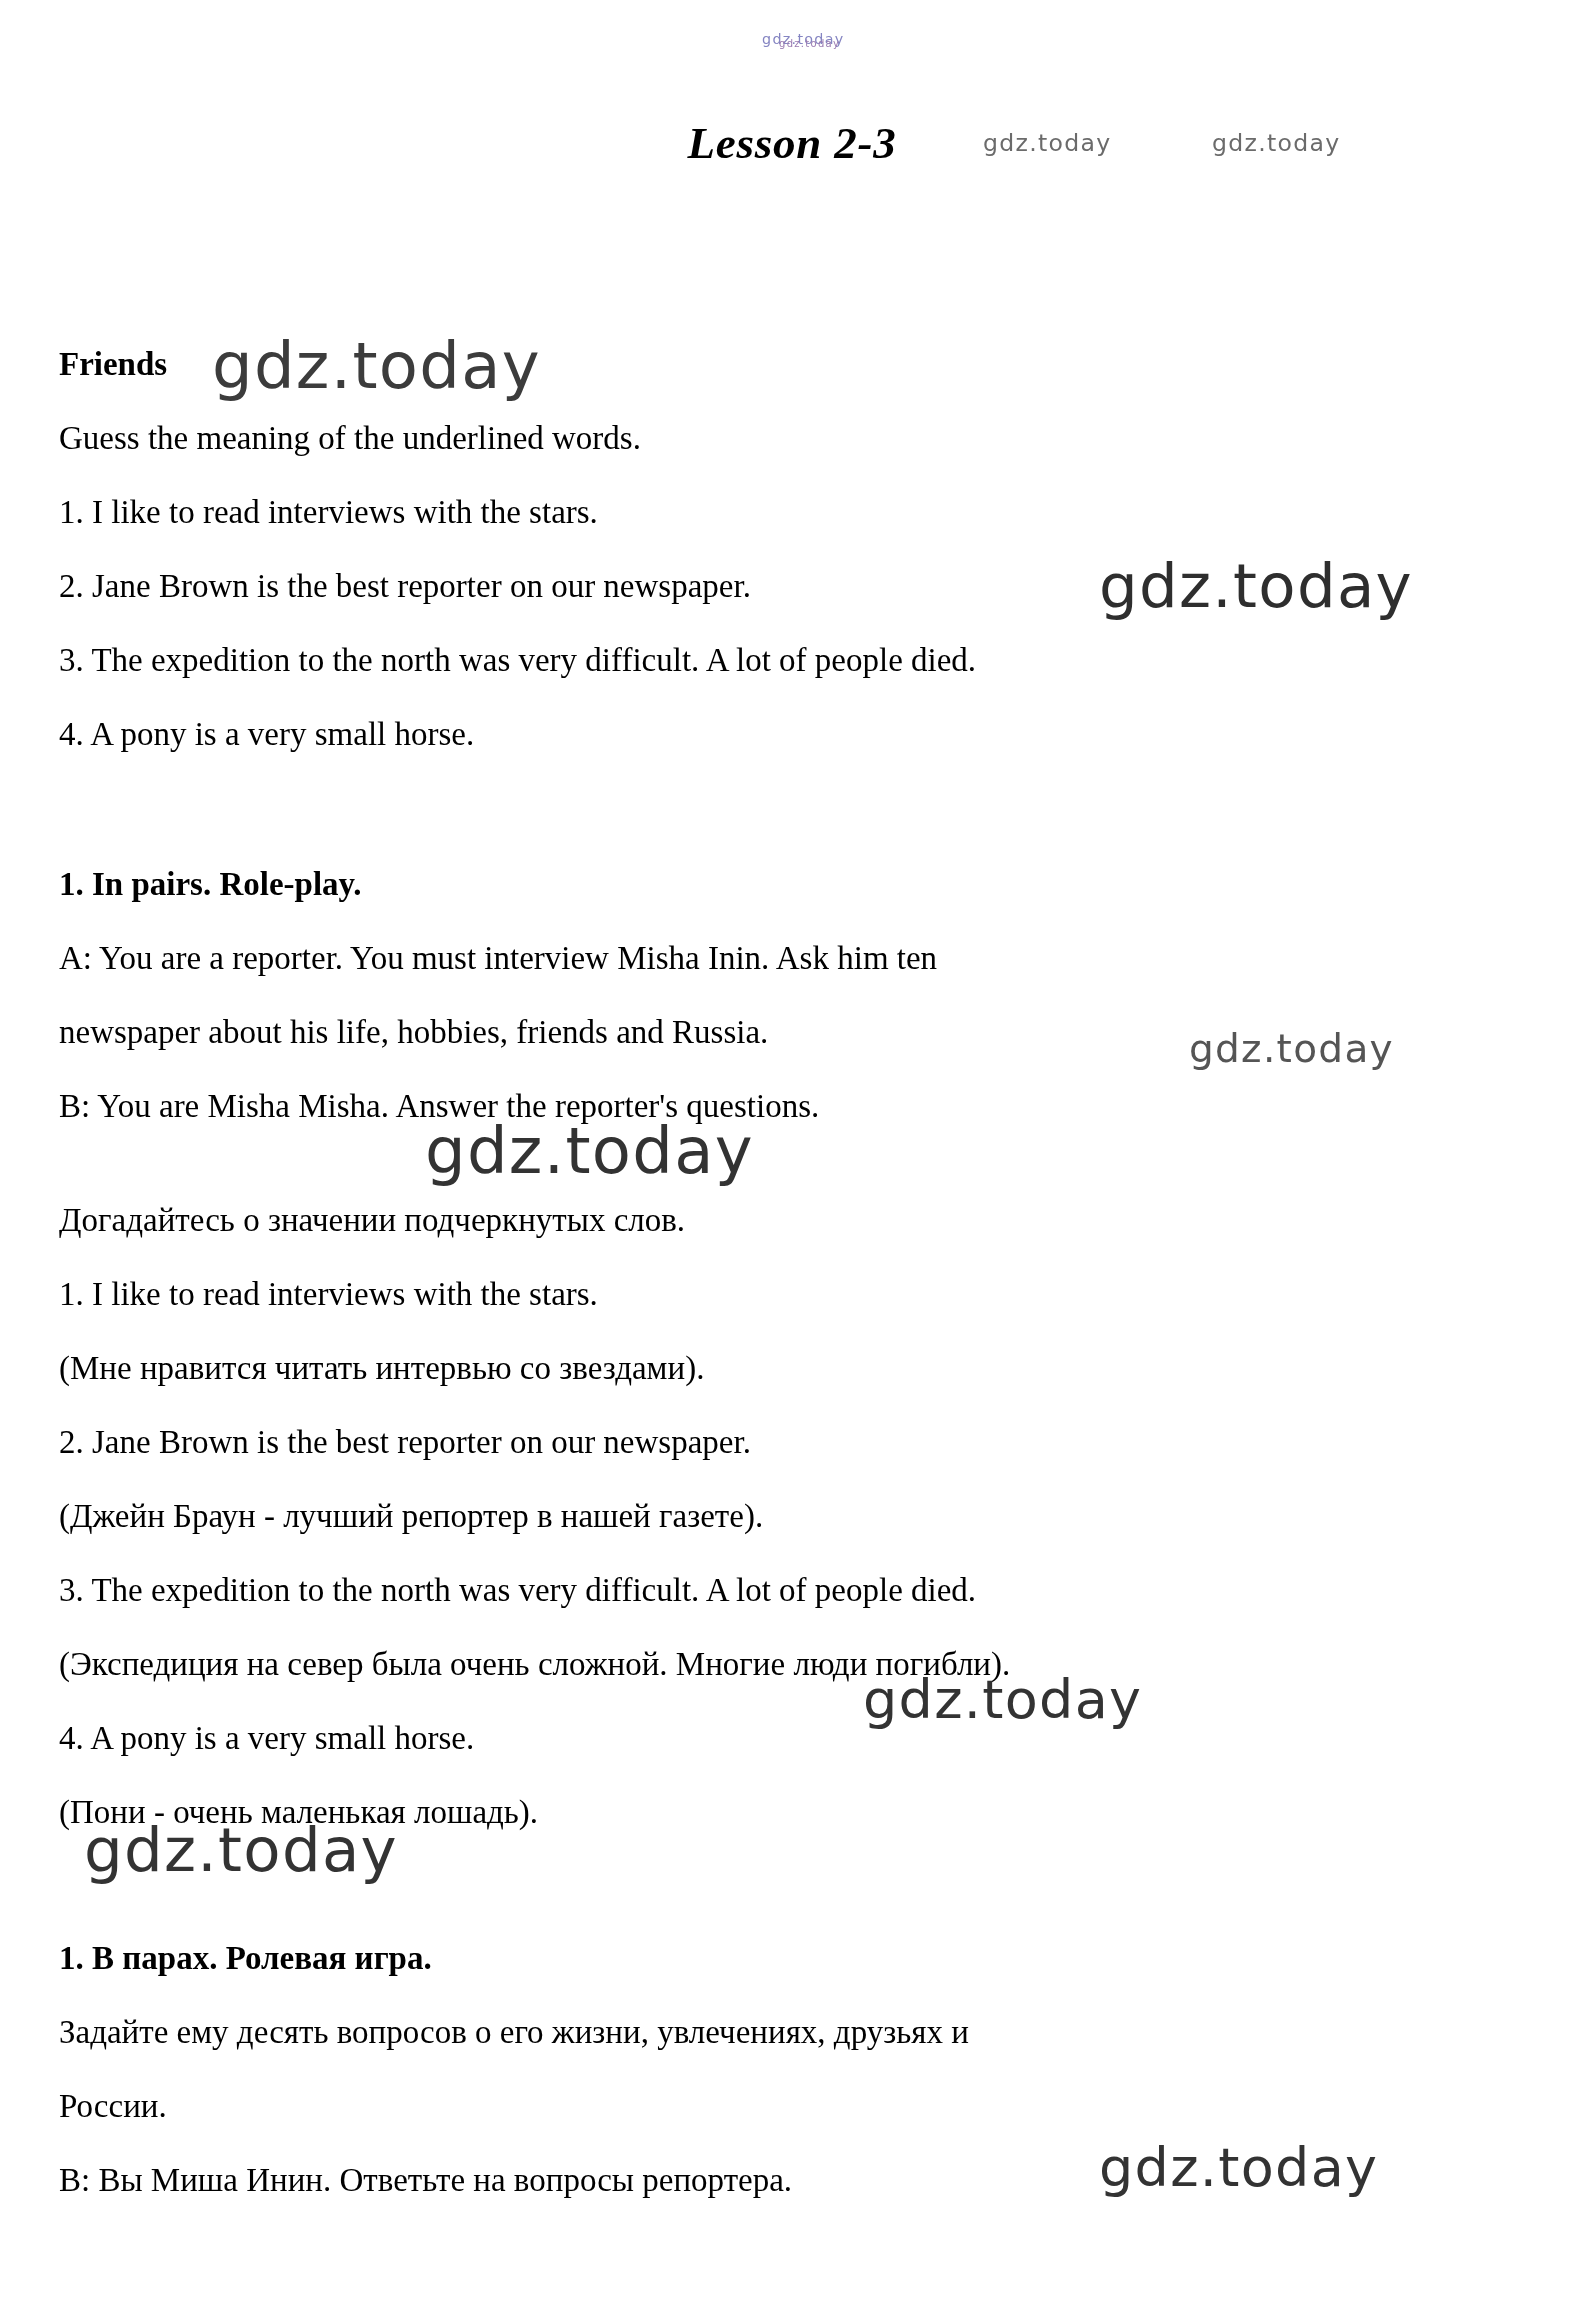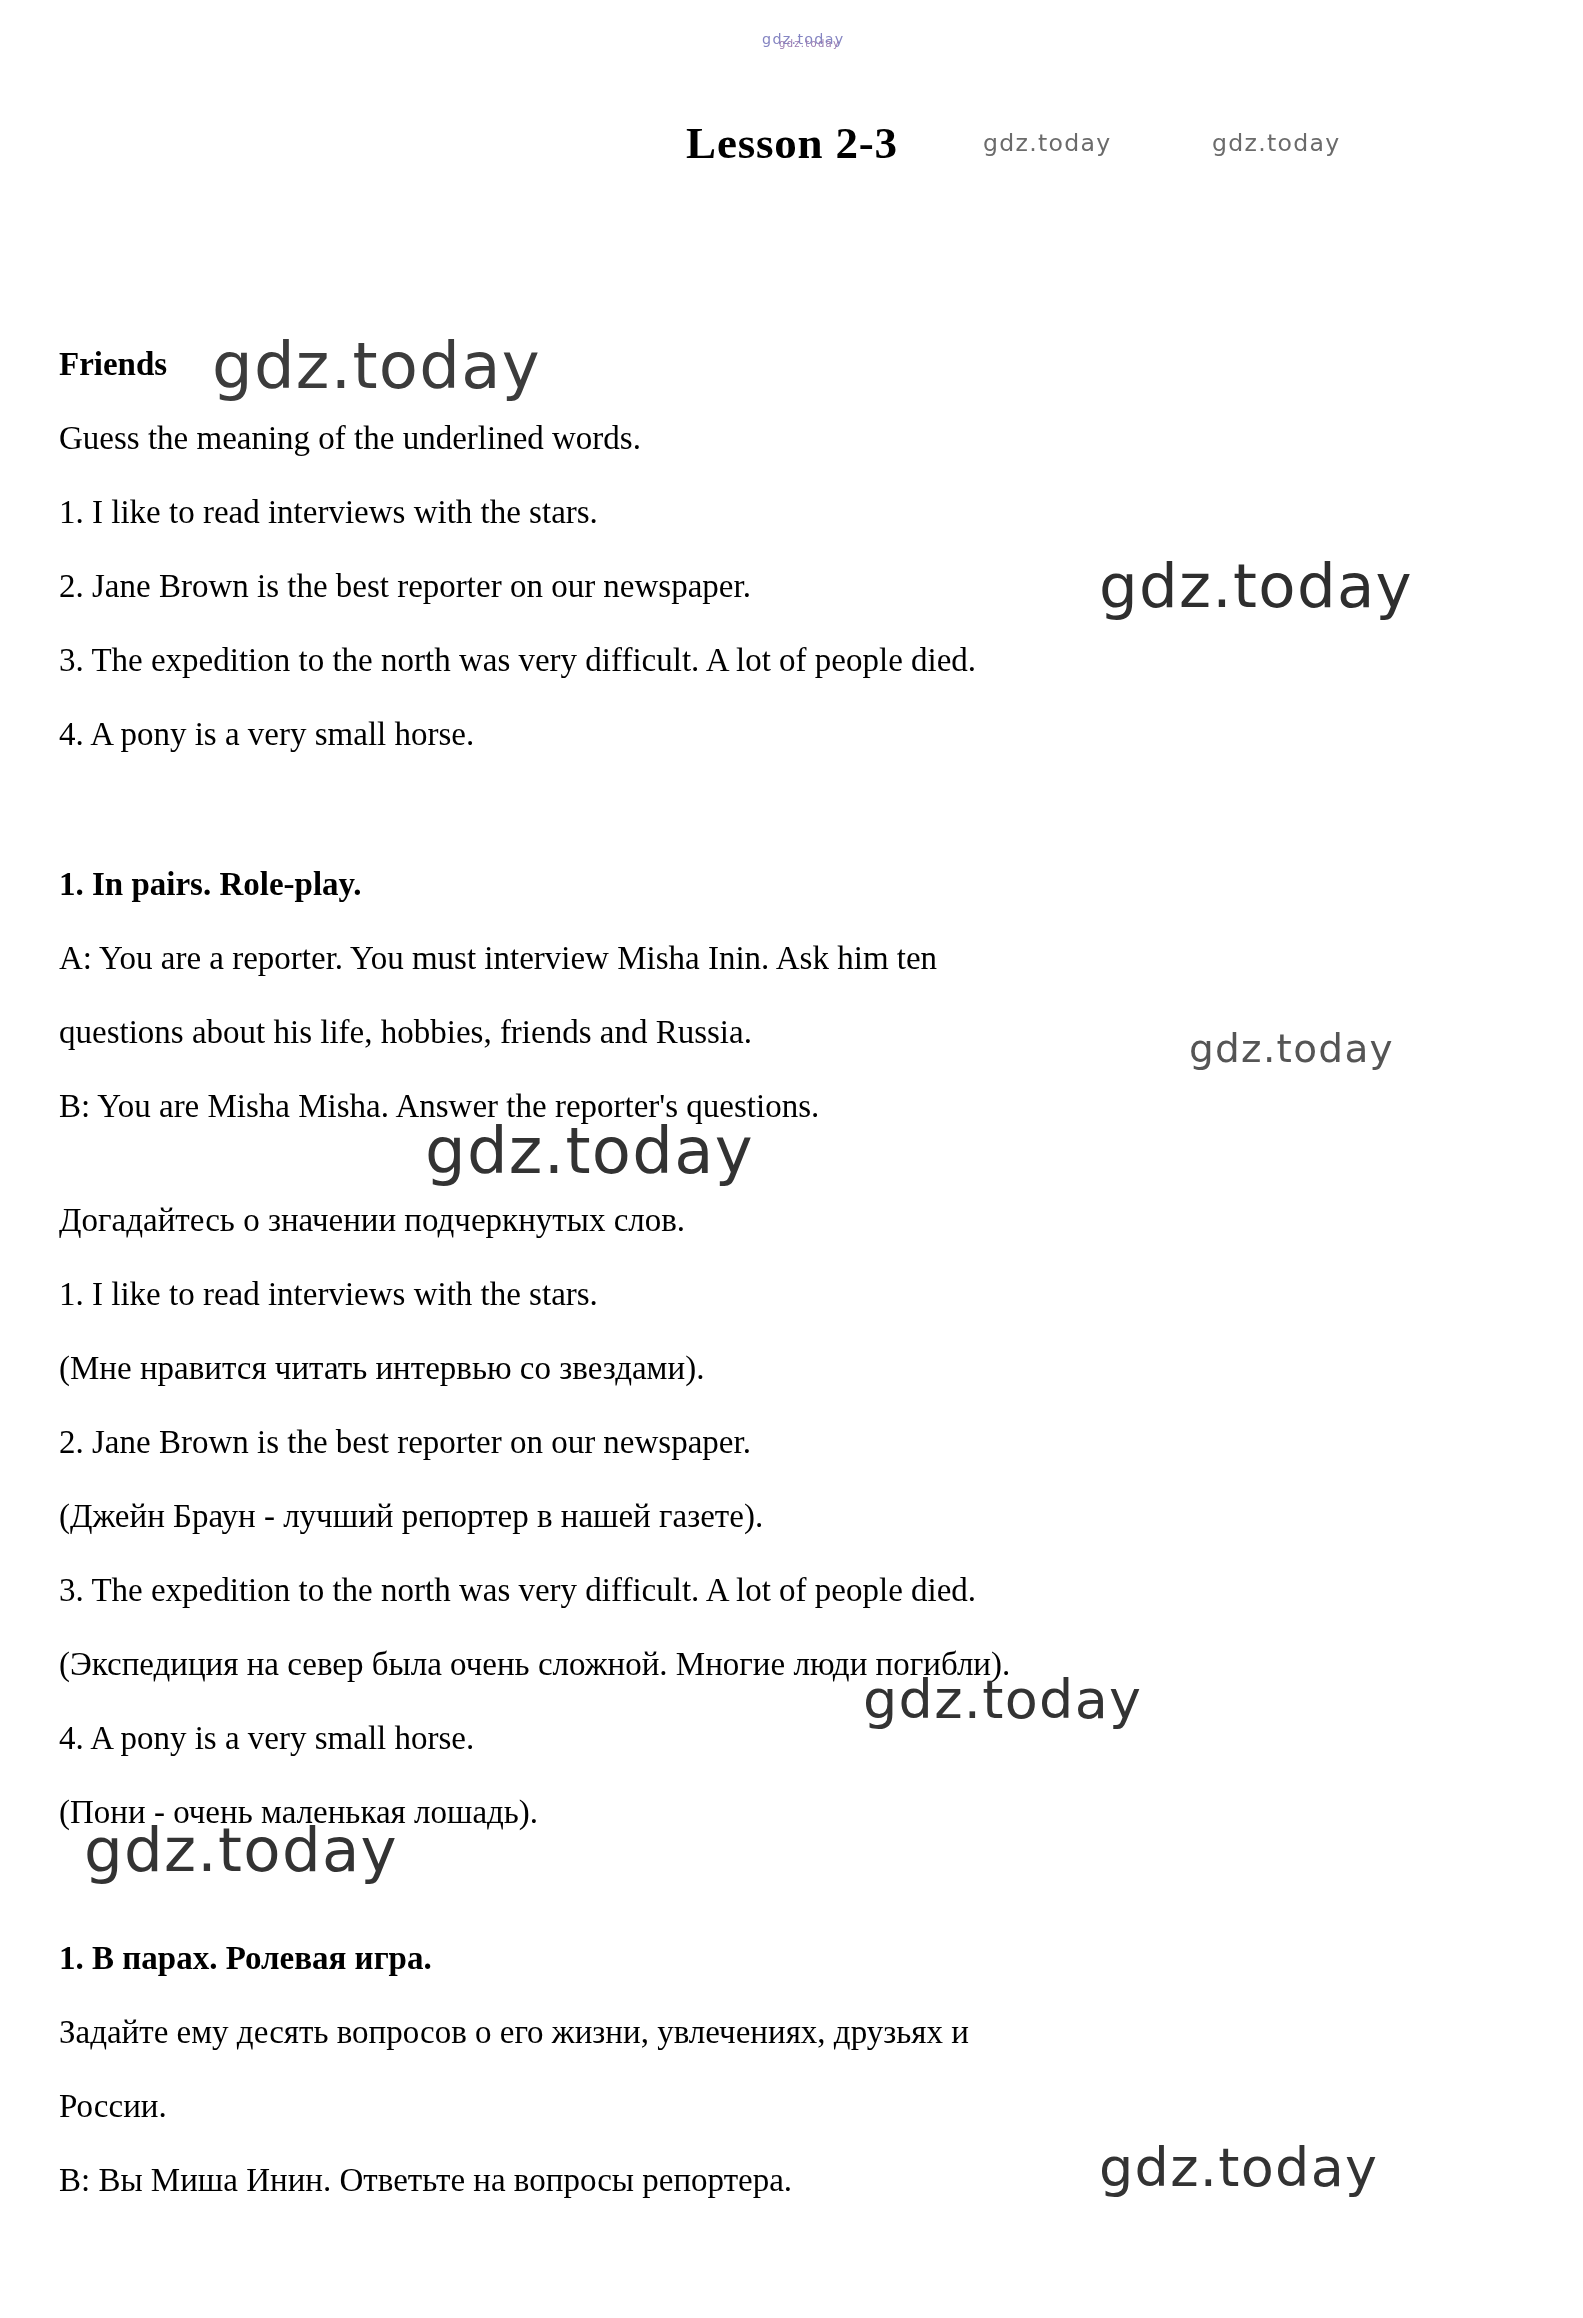--- a/index.html
+++ b/index.html
@@ -16,20 +16,21 @@
     position: absolute;
     inset: 0;
     margin-top: 26px;
   }
   .title-row {
     position: absolute;
     top: 91px;
     left: 0;
     width: 100%;
     text-align: center;
+    font-style: italic;
   }
   .page-title {
     font-size: 45px;
     font-weight: bold;
     letter-spacing: 0.8px;
   }
   .content {
     position: absolute;
     top: 0;
     left: 59px;
@@ -96,21 +97,21 @@
 
     <p class="line">1. I like to read interviews with the stars.</p>
     <p class="line">2. Jane Brown is the best reporter on our newspaper.</p>
     <p class="line">3. The expedition to the north was very difficult. A lot of people died.</p>
     <p class="line">4. A pony is a very small horse.</p>
 
     <div class="spacer-a"></div>
 
     <p class="line heading">1. In pairs. Role-play.</p>
     <p class="line">A: You are a reporter. You must interview Misha Inin. Ask him ten</p>
-    <p class="line">questions about his life, hobbies, friends and Russia.</p>
+    <p class="line">newspaper about his life, hobbies, friends and Russia.</p>
     <p class="line">B: You are Misha Misha. Answer the reporter's questions.</p>
 
     <div class="spacer-b"></div>
 
     <p class="line">Догадайтесь о значении подчеркнутых слов.</p>
 
     <p class="line">1. I like to read interviews with the stars.</p>
     <p class="line">(Мне нравится читать интервью со звездами).</p>
     <p class="line">2. Jane Brown is the best reporter on our newspaper.</p>
     <p class="line">(Джейн Браун - лучший репортер в нашей газете).</p>

